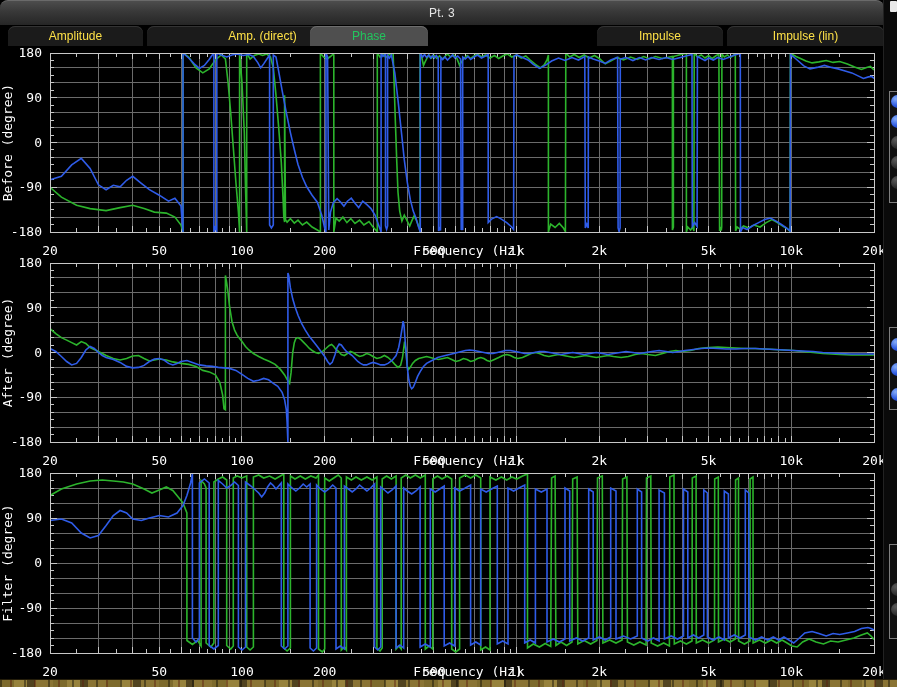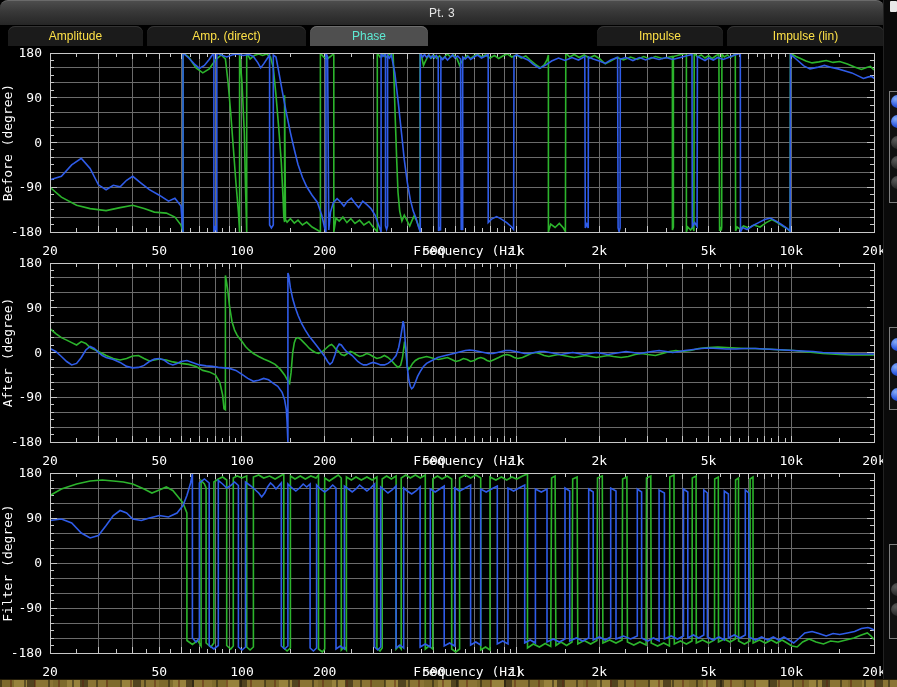--- a/index.html
+++ b/index.html
@@ -8,21 +8,21 @@
   .window{position:absolute;left:0;top:0;width:884px;height:680px;background:#000;}
   .titlebar{position:absolute;left:0;top:0;width:884px;height:25px;
     background:linear-gradient(#4d4d4d,#383838 45%,#262626);
     border-radius:8px 8px 0 0;border-top:1px solid #6a6a6a;box-sizing:border-box;
     display:flex;align-items:center;justify-content:center;}
   .titlebar span{color:#e6e6e6;font-size:12px;letter-spacing:.3px;}
   .tabbar{position:absolute;left:0;top:26px;width:884px;height:20px;background:#000;}
   .tab{position:absolute;top:0;height:20px;border-radius:7px 7px 0 0;
     background:#1b1b1b;color:#fde047;font-size:12px;line-height:20px;text-align:center;
     box-shadow:inset 0 1px 0 #333;cursor:default;}
-  .tab.active{background:#4f4f4f;color:#5eead4;box-shadow:inset 0 1px 0 #6d6d6d;}
+  .tab.active{background:#4f4f4f;color:#22c55e;box-shadow:inset 0 1px 0 #6d6d6d;}
   .plots{position:absolute;left:0;top:46px;width:884px;height:633px;background:#000;border-radius:32px;}
   .plot{position:absolute;left:0;width:884px;}
   svg text{font-family:"DejaVu Sans Mono","Liberation Mono",monospace;fill:#ffffff;}
   .side-strip{position:absolute;left:884px;top:0;width:13px;height:680px;
     background:#0a0a0a;overflow:hidden;}
   .frag{position:absolute;background:#e8e8e8;border-radius:1px;}
   .group-box{position:absolute;left:5px;width:20px;border:1px solid #7e7e7e;border-right:none;
     background:#101010;box-sizing:border-box;}
   .rbtn{position:absolute;left:7px;width:13px;height:13px;border-radius:50%;}
   .rbtn.blue{background:radial-gradient(circle at 35% 30%,#86aef8,#2e5ae0 55%,#16308f);}
@@ -38,21 +38,21 @@
 </style>
 </head>
 <body>
 
 <div class="window">
   <div class="titlebar">
     <span>Pt. 3</span>
   </div>
   <div class="tabbar" id="tabbar">
       <div class="tab" style="left: 8px; width: 135px;">Amplitude</div>
-      <div class="tab" style="left: 147px; width: 159px;">Amp. (direct)</div>
+      <div class="tab" style="left: 147px; width: 159px; padding-left: 36px;">Amp. (direct)</div>
       <div class="tab active" style="left: 310px; width: 118px;">Phase</div>
       <div class="tab" style="left: 597px; width: 126px;">Impulse</div>
       <div class="tab" style="left: 727px; width: 157px;">Impulse (lin)</div>
     </div>
   <div class="plots" id="plots">
       <div class="plot" style="top: 0px; height: 214px;"><svg width="884" height="214" viewBox="0 0 884 214">
           <g stroke="#6b6b6b" stroke-width="1" shape-rendering="crispEdges">
             <line x1="50" y1="171.08333333333334" x2="874" y2="171.08333333333334"></line>
             <line x1="50" y1="156.16666666666666" x2="874" y2="156.16666666666666"></line>
             <line x1="50" y1="141.25" x2="874" y2="141.25"></line>

